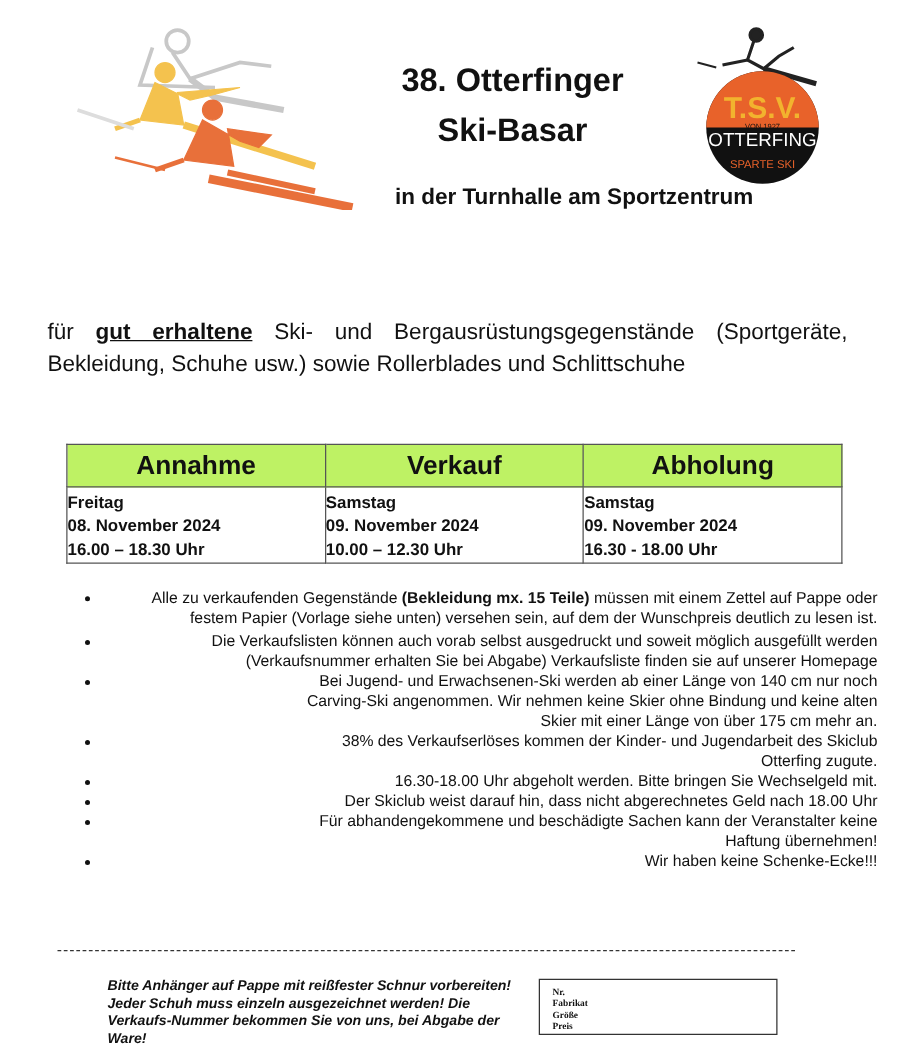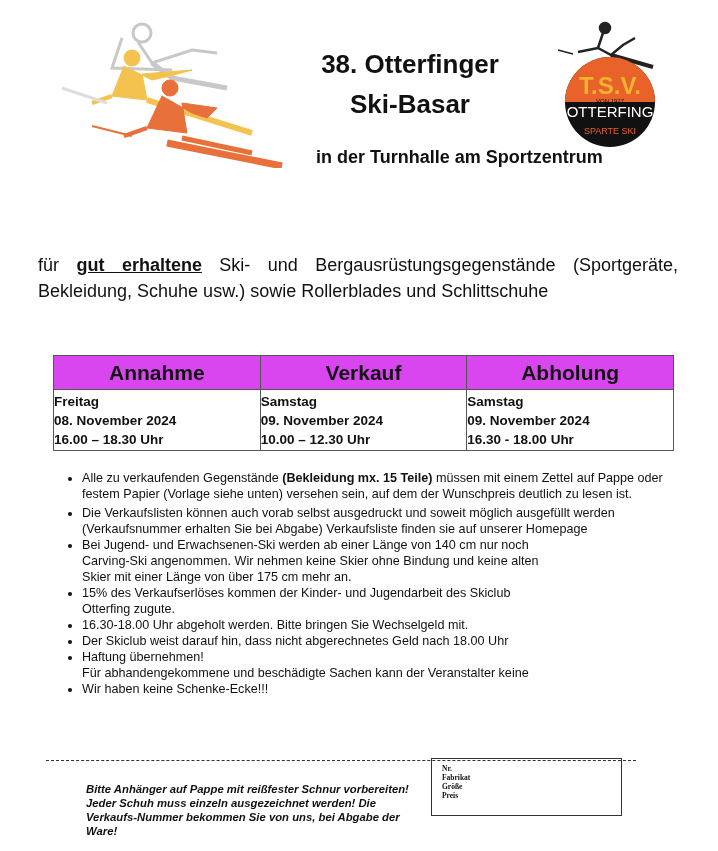--- a/index.html
+++ b/index.html
@@ -8,28 +8,28 @@
   .abs { position: absolute; }
   #skiers { left: 52px; top: 8px; width: 260px; height: 160px; }
   #logo { left: 553px; top: 10px; width: 115px; height: 140px; }
   .title { left: 270px; width: 280px; text-align: center; font-weight: bold; font-size: 26px; line-height: 38px; color: #111; }
   #title1 { top: 45px; }
   #title2 { top: 85px; }
   #venue { left: 289px; top: 147px; font-weight: bold; font-size: 18px; color: #111; margin-left: 27px; }
   #intro { left: 38px; top: 252px; width: 640px; font-size: 18px; line-height: 26px; text-align: justify; }
   #intro .u { font-weight: bold; text-decoration: underline; }
   #sched { left: 53px; top: 355px; width: 621px; border-collapse: collapse; }
-  #sched th { background: #d946ef; font-size: 21px; font-weight: bold; height: 33px; border: 1px solid #555; padding: 0; }
+  #sched th { background: #bef264; font-size: 21px; font-weight: bold; height: 33px; border: 1px solid #555; padding: 0; }
   #sched td { font-size: 13.5px; font-weight: bold; text-align: left; border: 1px solid #555; line-height: 19px; padding: 2px 0 1px 0; vertical-align: top; }
   #rules { left: 62px; top: 470px; width: 620px; margin: 0; padding: 0 0 0 20px; font-size: 12.6px; line-height: 16px; }
-  #rules li { margin-bottom: 3px; }
+  #rules li { margin-bottom: 3px; text-align: right; }
   #rules li.tight { margin-bottom: 0; }
   #divider { left: 46px; top: 760px; width: 590px; border-top: 1px dashed #333; height: 0; }
   #note { left: 46px; top: 782px; width: 340px; font-size: 11.3px; font-weight: bold; font-style: italic; line-height: 14px; margin-left: 40px; }
-  #tag { left: 431px; top: 758px; width: 191px; height: 58px; border: 1px solid #333; box-sizing: border-box; padding: 5px 0 0 10px; }
+  #tag { left: 431px; top: 783px; width: 191px; height: 45px; border: 1px solid #333; box-sizing: border-box; padding: 5px 0 0 10px; }
   #tag div { font-family: "Liberation Serif", serif; font-weight: bold; font-size: 7.5px; line-height: 9px; }
 </style>
 </head>
 <body>
 
 <svg id="skiers" class="abs" viewBox="0 0 260 160">
 
   <g fill="none" stroke="#c8c8c8" stroke-width="3">
     <circle cx="90" cy="25" r="9"></circle>
     <path d="M86 34 L100 55 L140 42 L165 45"></path>
@@ -110,32 +110,32 @@
 
 <ul id="rules" class="abs">
   <li><span>Alle zu verkaufenden Gegenstände </span><b>(Bekleidung mx. 15 Teile)</b><span> müssen mit einem Zettel auf Pappe oder festem Papier  (Vorlage siehe unten) versehen sein, auf dem der Wunschpreis deutlich zu lesen ist.</span></li>
   <li class="tight"><span>Die Verkaufslisten können auch vorab selbst ausgedruckt und soweit möglich ausgefüllt werden (Verkaufsnummer erhalten Sie bei Abgabe) Verkaufsliste finden sie auf unserer Homepage</span></li>
   <li class="tight">
       <div>Bei Jugend- und Erwachsenen-Ski werden ab einer Länge von 140 cm nur noch</div>
       <div>Carving-Ski angenommen. Wir nehmen keine Skier ohne Bindung und keine alten</div>
       <div>Skier mit einer Länge von über 175 cm mehr an.</div>
     </li>
   <li class="tight">
-      <div>15% des Verkaufserlöses kommen der Kinder- und Jugendarbeit des Skiclub</div>
+      <div>38% des Verkaufserlöses kommen der Kinder- und Jugendarbeit des Skiclub</div>
       <div>Otterfing zugute.</div>
     </li>
   <li class="tight">
       <div>16.30-18.00 Uhr abgeholt werden. Bitte bringen Sie Wechselgeld mit.</div>
     </li>
   <li class="tight">
       <div>Der Skiclub weist darauf hin, dass nicht abgerechnetes Geld nach 18.00 Uhr</div>
     </li>
   <li class="tight">
+      <div>Für abhandengekommene und beschädigte Sachen kann der Veranstalter keine</div>
       <div>Haftung übernehmen!</div>
-      <div>Für abhandengekommene und beschädigte Sachen kann der Veranstalter keine</div>
     </li>
   <li class="tight"><span>Wir haben keine Schenke-Ecke!!!</span></li>
 </ul>
 
 <div id="divider" class="abs"></div>
 
 <div id="note" class="abs">Bitte Anhänger auf Pappe mit reißfester Schnur vorbereiten! Jeder Schuh muss einzeln ausgezeichnet werden! Die Verkaufs-Nummer bekommen Sie von uns, bei Abgabe der Ware!</div>
 
 <div id="tag" class="abs">
   <div>Nr.</div>

